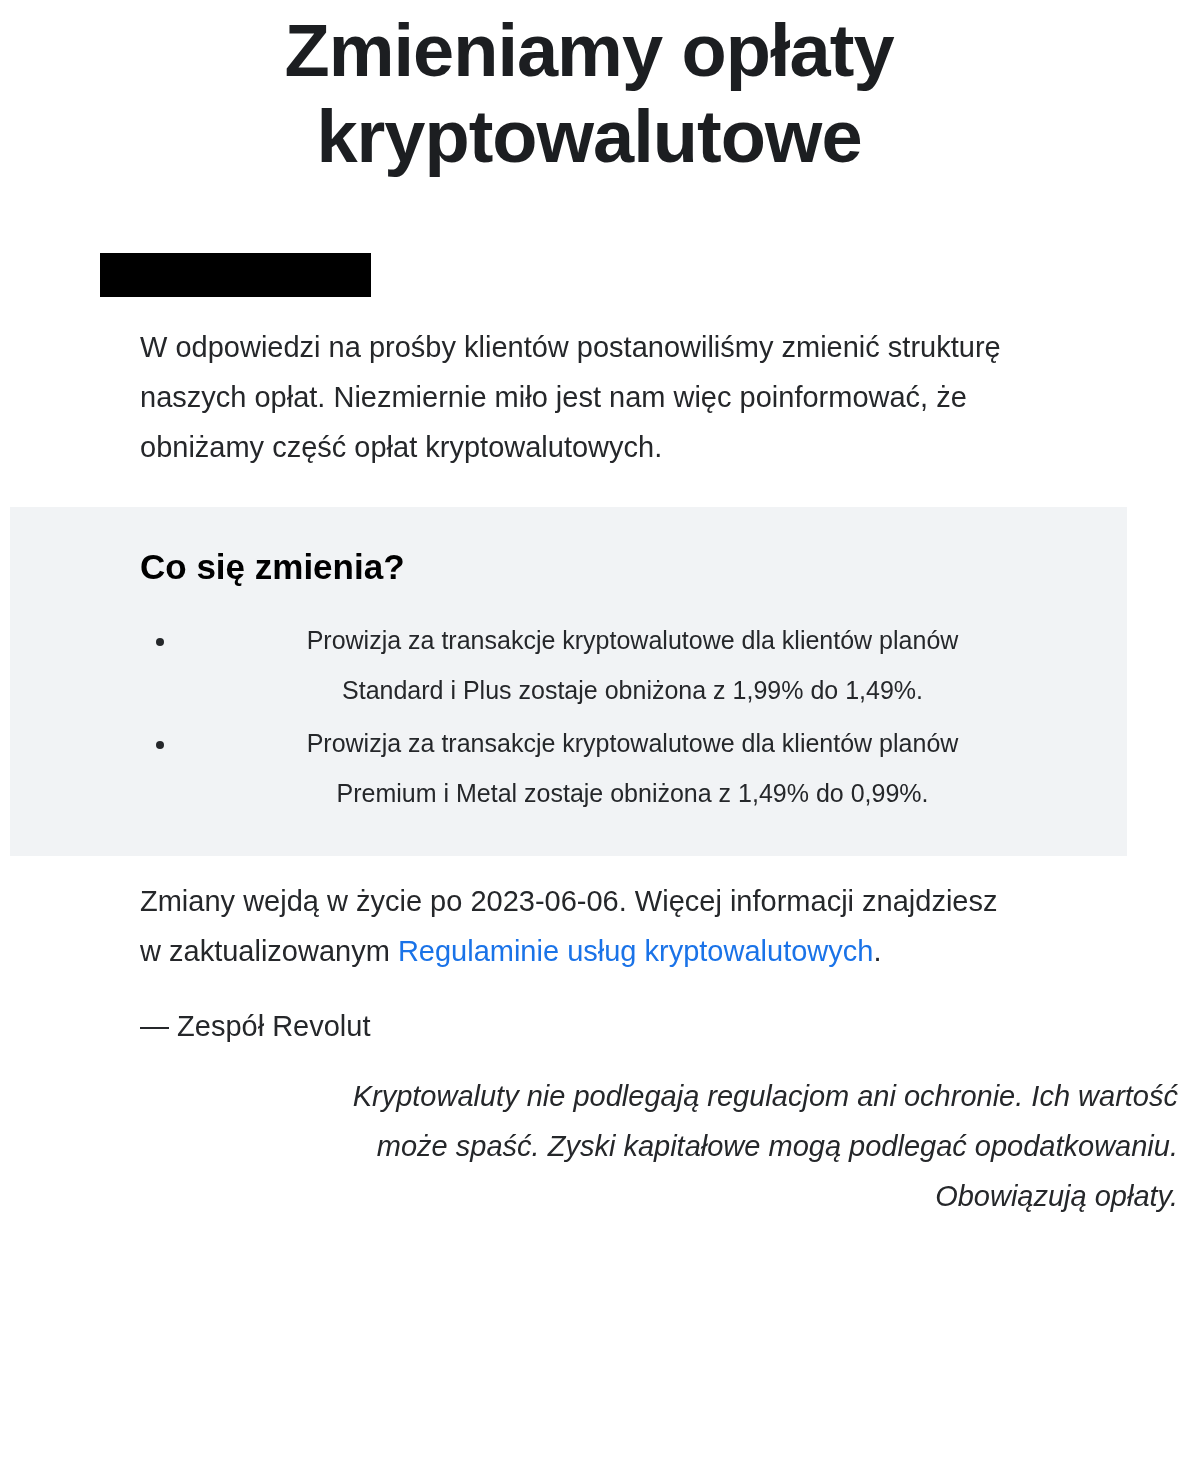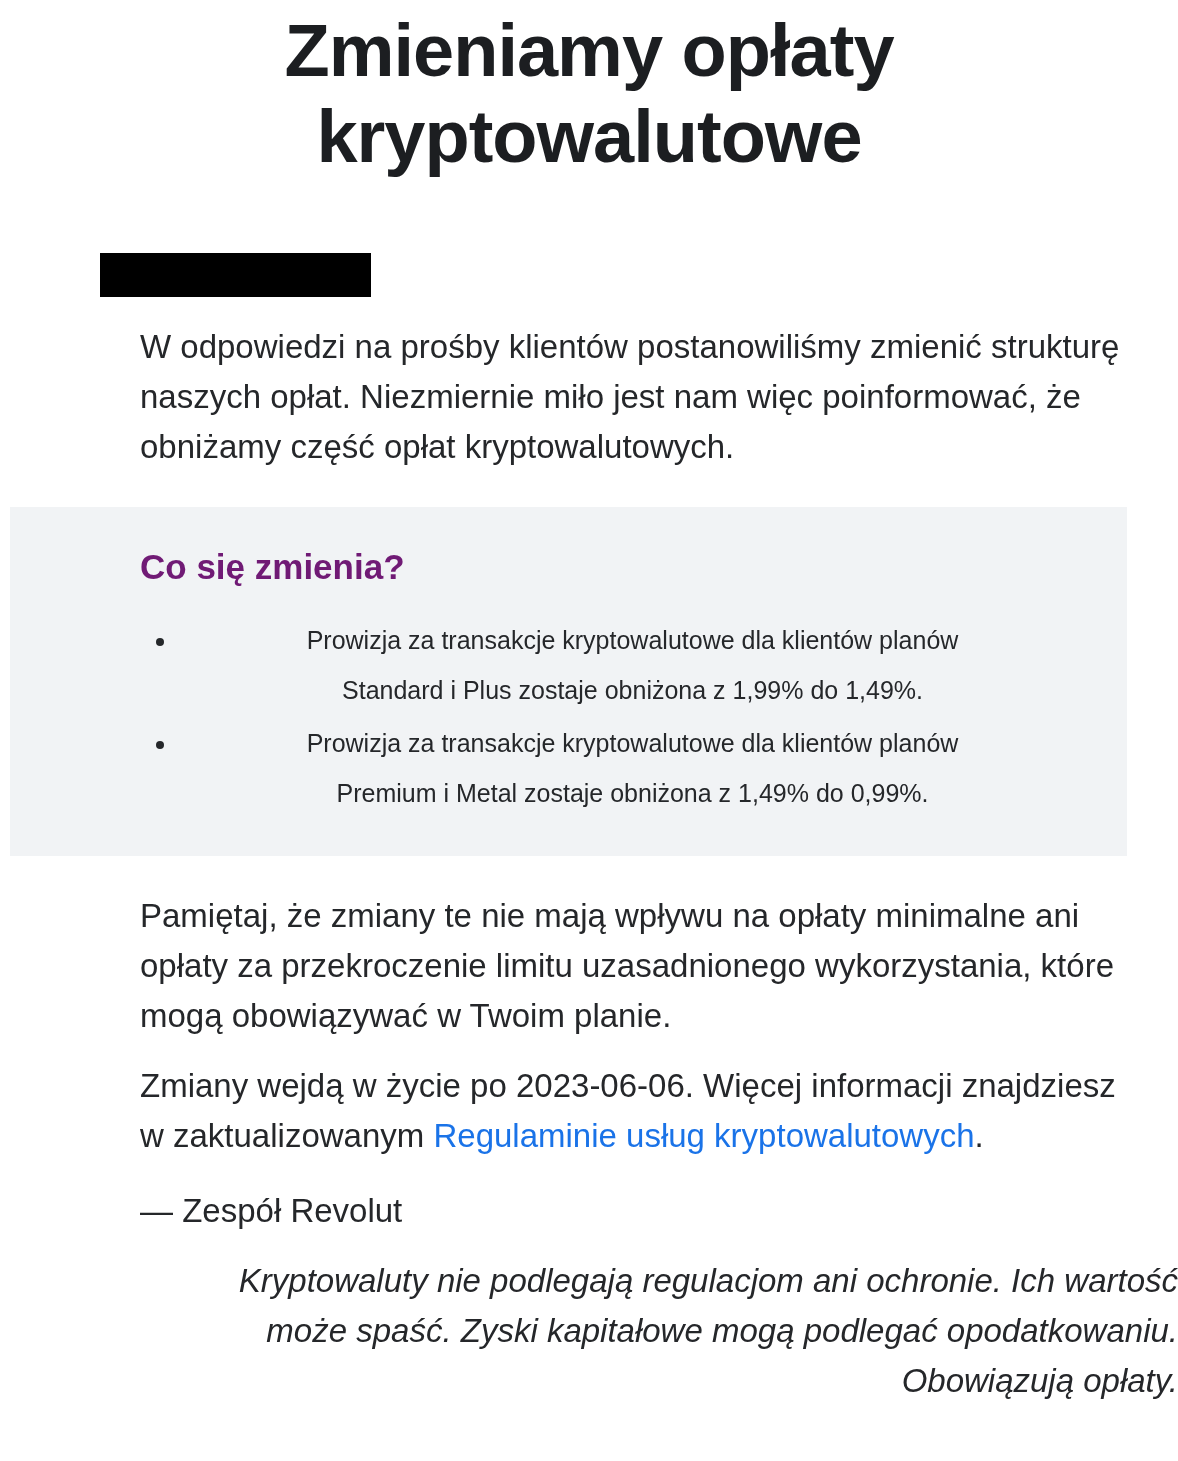--- a/index.html
+++ b/index.html
@@ -24,41 +24,41 @@
     letter-spacing: -1px;
   }
 
   .redacted {
     width: 271px;
     height: 44px;
     margin: 73px 0 0 100px;
   }
 
   p, .para {
-    font-size: 33px;
+    font-size: 29px;
     line-height: 50px;
     margin: 0;
     white-space: pre-line;
   }
 
   .intro { margin: 25px 0 0 140px; }
 
   .highlight {
     margin: 35px 0 0 10px;
     width: 1117px;
     box-sizing: border-box;
     padding: 40px 40px 35px 130px;
   }
 
   .highlight h2 {
     margin: 0;
     font-size: 35px;
     line-height: 40px;
     font-weight: bold;
-    color: #701a75;
+    color: #000000;
   }
 
   .changes-list {
     margin: 28px 0 0 0;
     padding-left: 38px;
     list-style: disc;
     text-align: center;
   }
   .changes-list li {
     font-size: 25px;
@@ -90,23 +90,20 @@
   <section class="highlight" style="background: rgb(241, 243, 245);">
     <h2>Co się zmienia?</h2>
     <ul class="changes-list">
       <li>Prowizja za transakcje kryptowalutowe dla klientów planów
 Standard i Plus zostaje obniżona z 1,99% do 1,49%.</li>
       <li>Prowizja za transakcje kryptowalutowe dla klientów planów
 Premium i Metal zostaje obniżona z 1,49% do 0,99%.</li>
     </ul>
   </section>
 
-  <p class="note">Pamiętaj, że zmiany te nie mają wpływu na opłaty minimalne ani
-opłaty za przekroczenie limitu uzasadnionego wykorzystania, które
-mogą obowiązywać w Twoim planie.</p>
 
   <p class="effective"><span>Zmiany wejdą w życie po 2023-06-06. Więcej informacji znajdziesz
 w zaktualizowanym </span><a href="#" style="color: rgb(26, 115, 232);">Regulaminie usług kryptowalutowych</a><span>.</span></p>
 
   <p class="signoff">— Zespół Revolut</p>
 
   <p class="disclaimer">Kryptowaluty nie podlegają regulacjom ani ochronie. Ich wartość
 może spaść. Zyski kapitałowe mogą podlegać opodatkowaniu.
 Obowiązują opłaty.</p>
 

